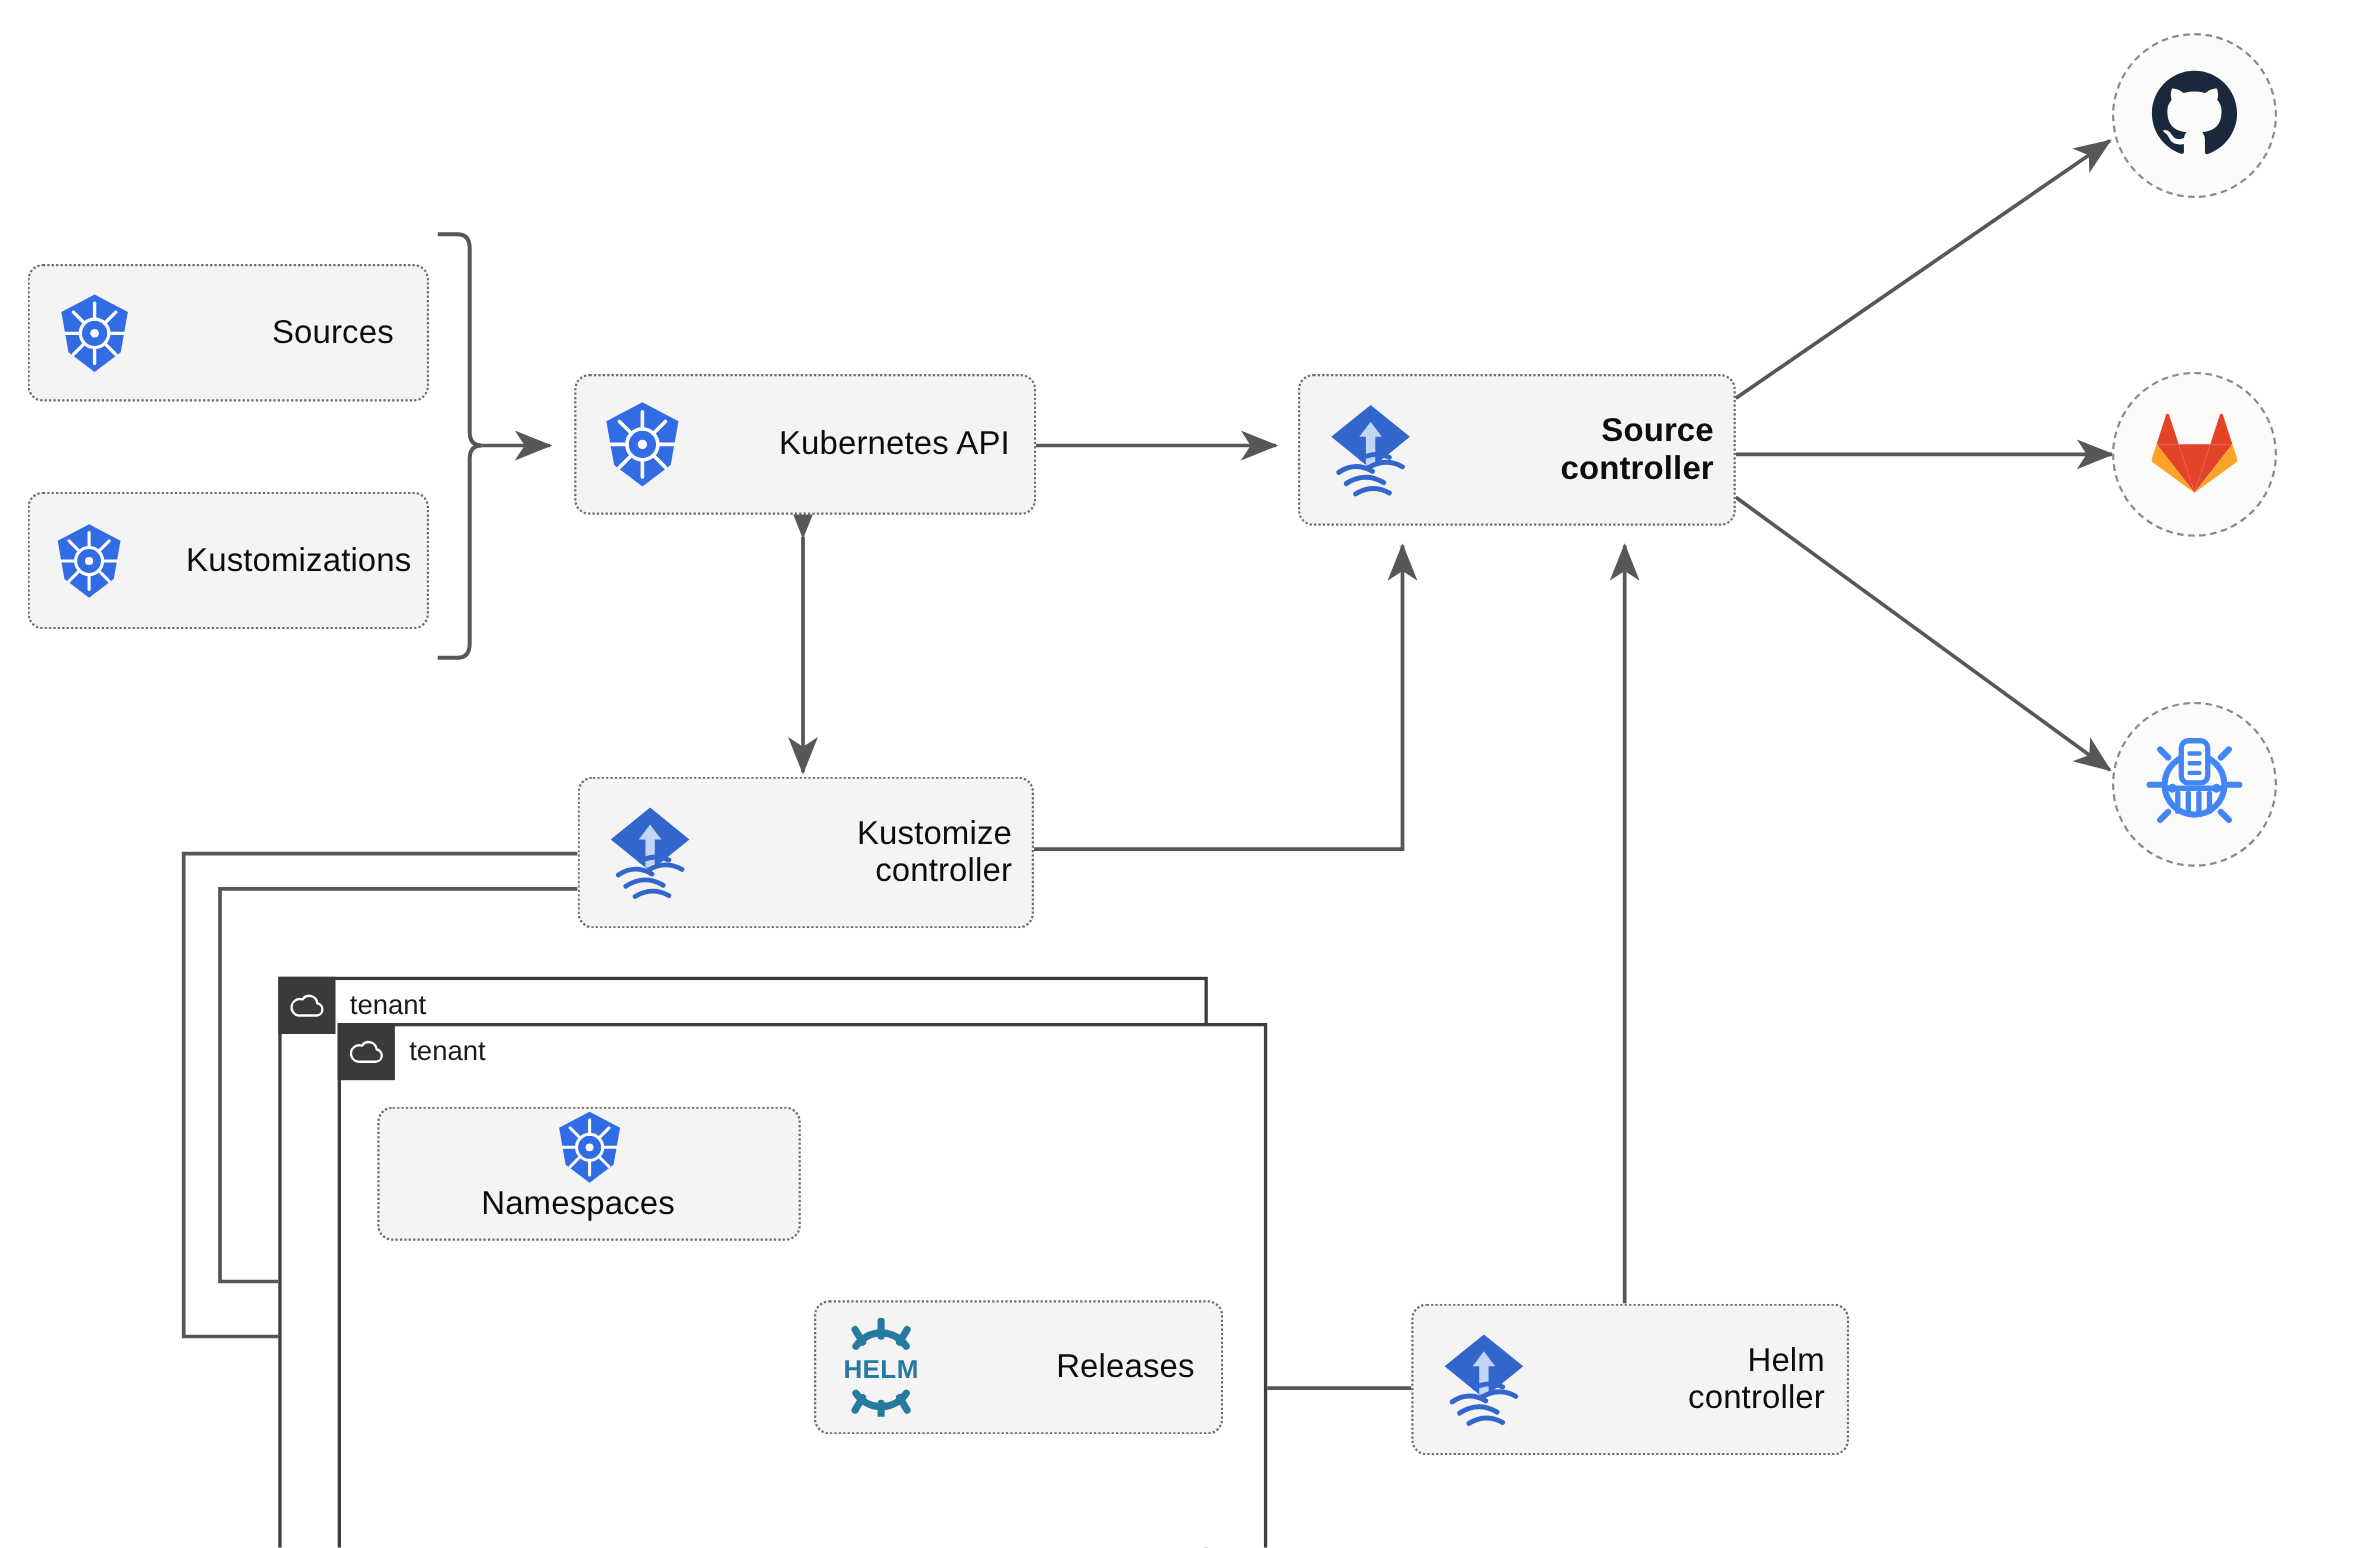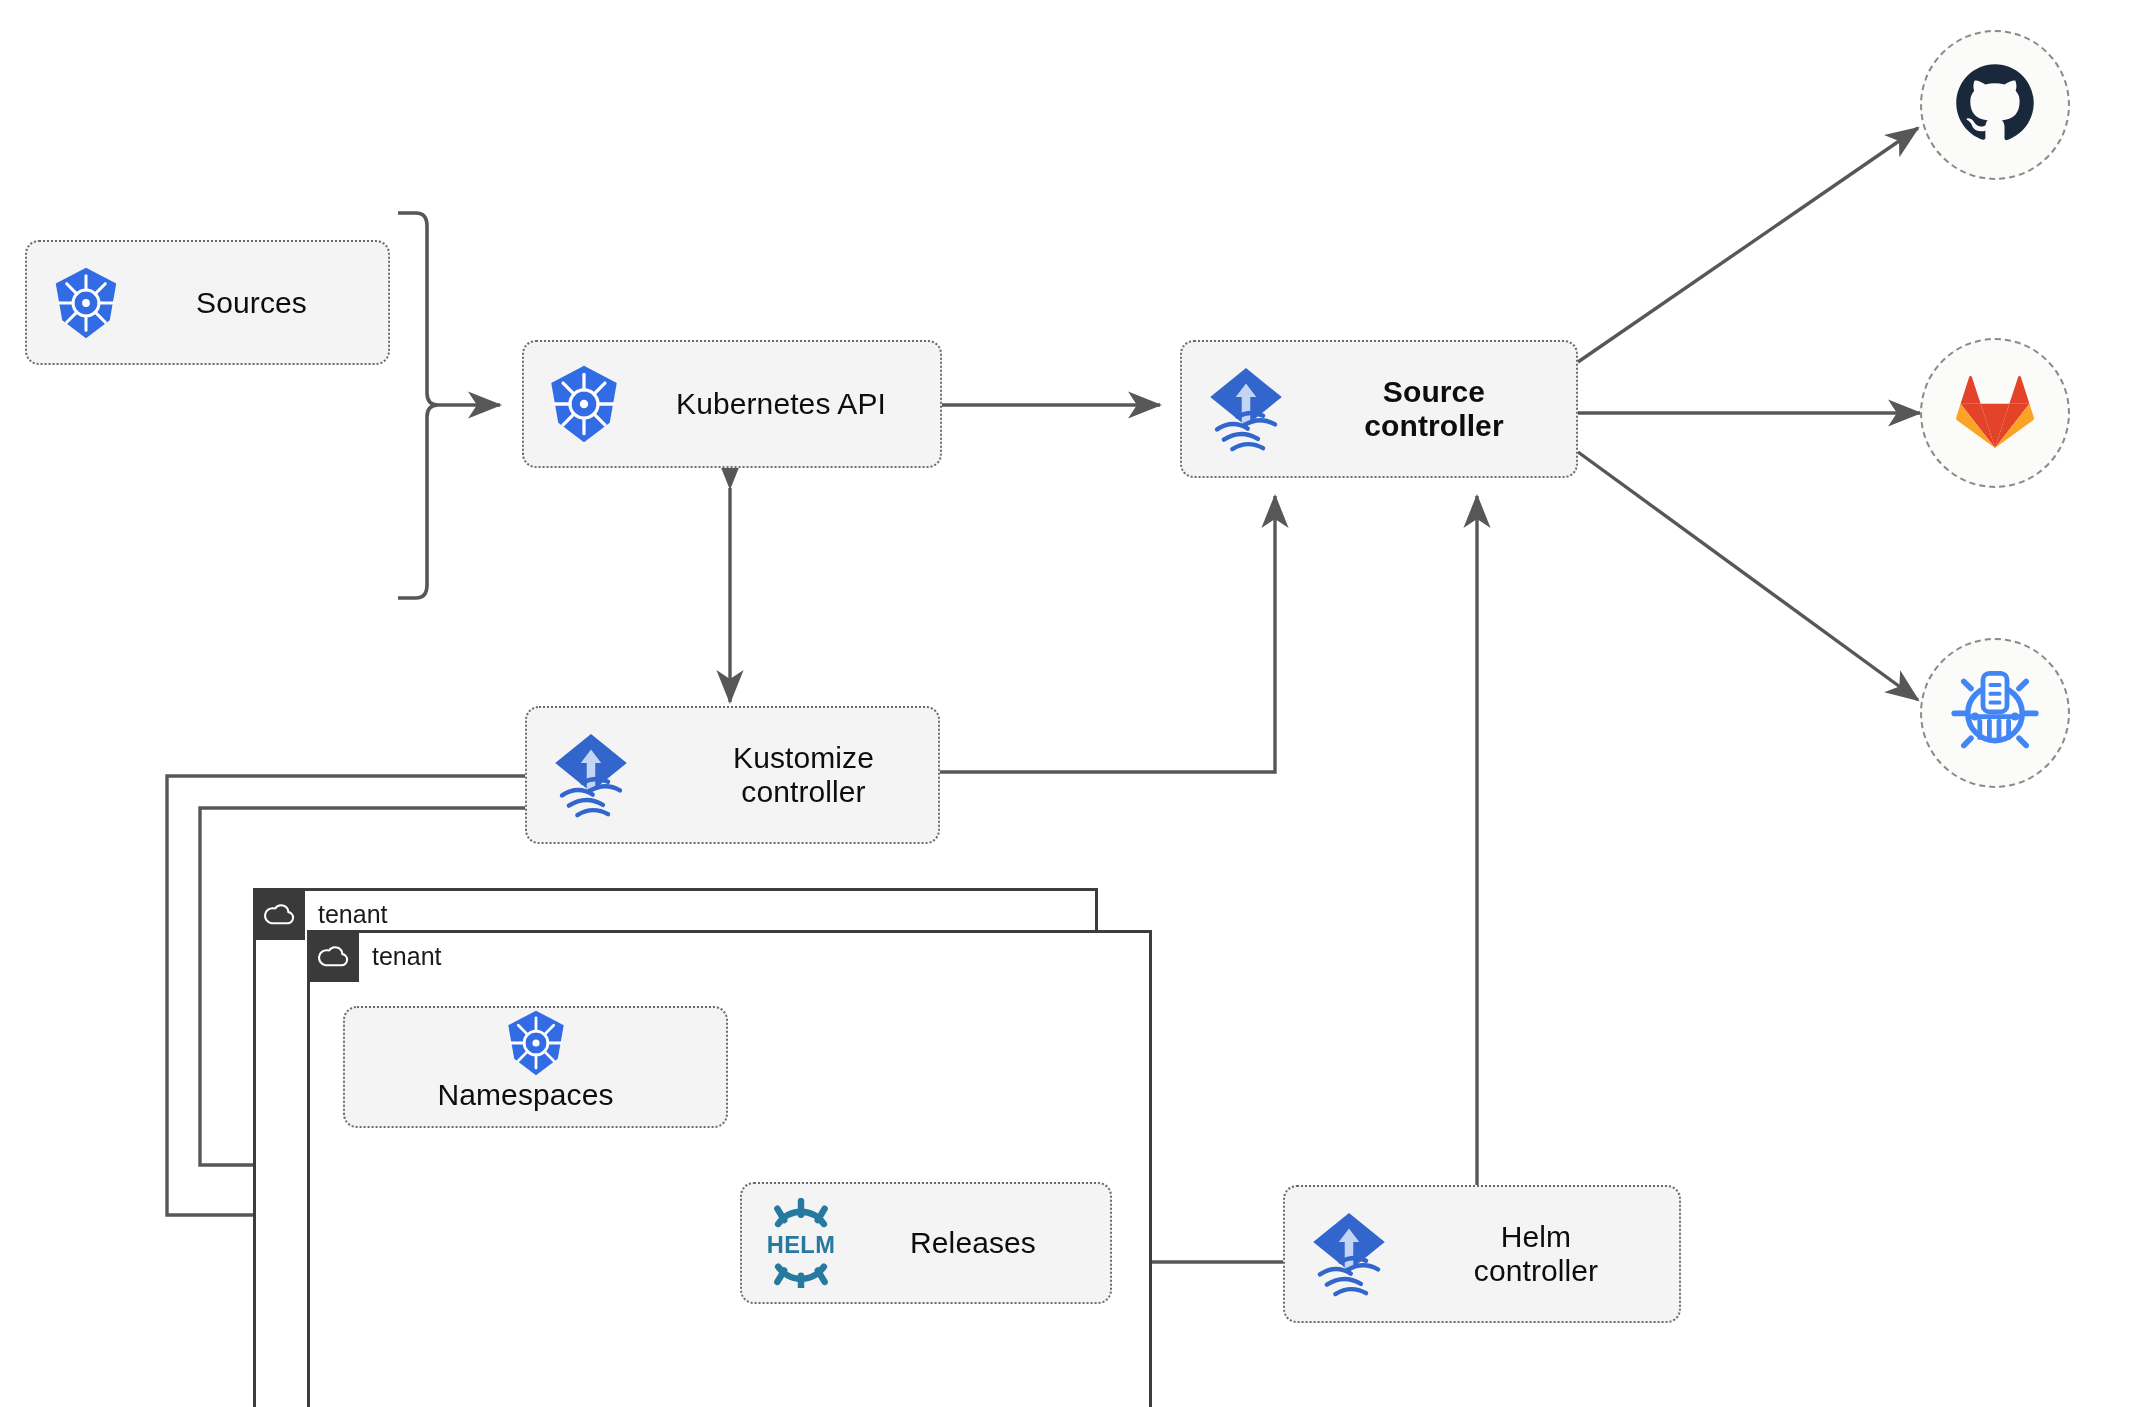--- a/index.html
+++ b/index.html
@@ -14,21 +14,21 @@
     background:#f4f4f4;
     border:2px dotted #6b6b6b;
     border-radius:14px;
     display:flex;
     align-items:center;
     z-index:5;
   }
   .node .ico{flex:0 0 auto;display:flex;align-items:center;justify-content:center;}
   .node .lbl{
     flex:1 1 auto;
-    text-align:center;
+    text-align:right;
     color:#0d0d0d;
     font-size:30px;
     line-height:1.12;
     letter-spacing:.1px;
     white-space:pre-line;
   }
 
   
   .circ{
     position:absolute;
@@ -143,20 +143,40 @@
             <path d="M62.7 64.7 L76.8 78.8"></path>
           <path d="M62.7 39.3 L76.8 25.2"></path>
             <path d="M37.3 64.7 L23.2 78.8"></path>
         </g>
         <circle cx="50" cy="52" r="5.4" fill="#ffffff"></circle>
       </svg>
     </span>
     <span class="lbl" style="padding-right:30px;">Sources</span>
   </div>
 
+  <div class="node" style="left:25px;top:447px;width:365px;height:125px;">
+    <span class="ico" style="width:108px;">
+      <svg width="68" height="72" viewBox="0 0 100 104">
+        <path d="M50 3 L92 25 L83 76 L50 101 L17 76 L8 25 Z" fill="#326CE5"></path>
+        <g fill="none" stroke="#ffffff" stroke-width="4.2" stroke-linecap="round">
+          <circle cx="50" cy="52" r="18"></circle>
+          <path d="M50 34 L50 14"></path>
+            <path d="M50 70 L50 90"></path>
+          <path d="M32 52 L12 52"></path>
+            <path d="M68 52 L88 52"></path>
+          <path d="M37.3 39.3 L23.2 25.2"></path>
+            <path d="M62.7 64.7 L76.8 78.8"></path>
+          <path d="M62.7 39.3 L76.8 25.2"></path>
+            <path d="M37.3 64.7 L23.2 78.8"></path>
+        </g>
+        <circle cx="50" cy="52" r="5.4" fill="#ffffff"></circle>
+      </svg>
+    </span>
+    <span class="lbl" style="padding-right:14px;">Kustomizations</span>
+  </div>
 
   <div class="node" style="left:522px;top:340px;width:420px;height:128px;">
     <span class="ico" style="width:120px;">
       <svg width="78" height="82" viewBox="0 0 100 104">
         <path d="M50 3 L92 25 L83 76 L50 101 L17 76 L8 25 Z" fill="#326CE5"></path>
         <g fill="none" stroke="#ffffff" stroke-width="4.2" stroke-linecap="round">
           <circle cx="50" cy="52" r="18"></circle>
           <path d="M50 34 L50 14"></path>
             <path d="M50 70 L50 90"></path>
           <path d="M32 52 L12 52"></path>

